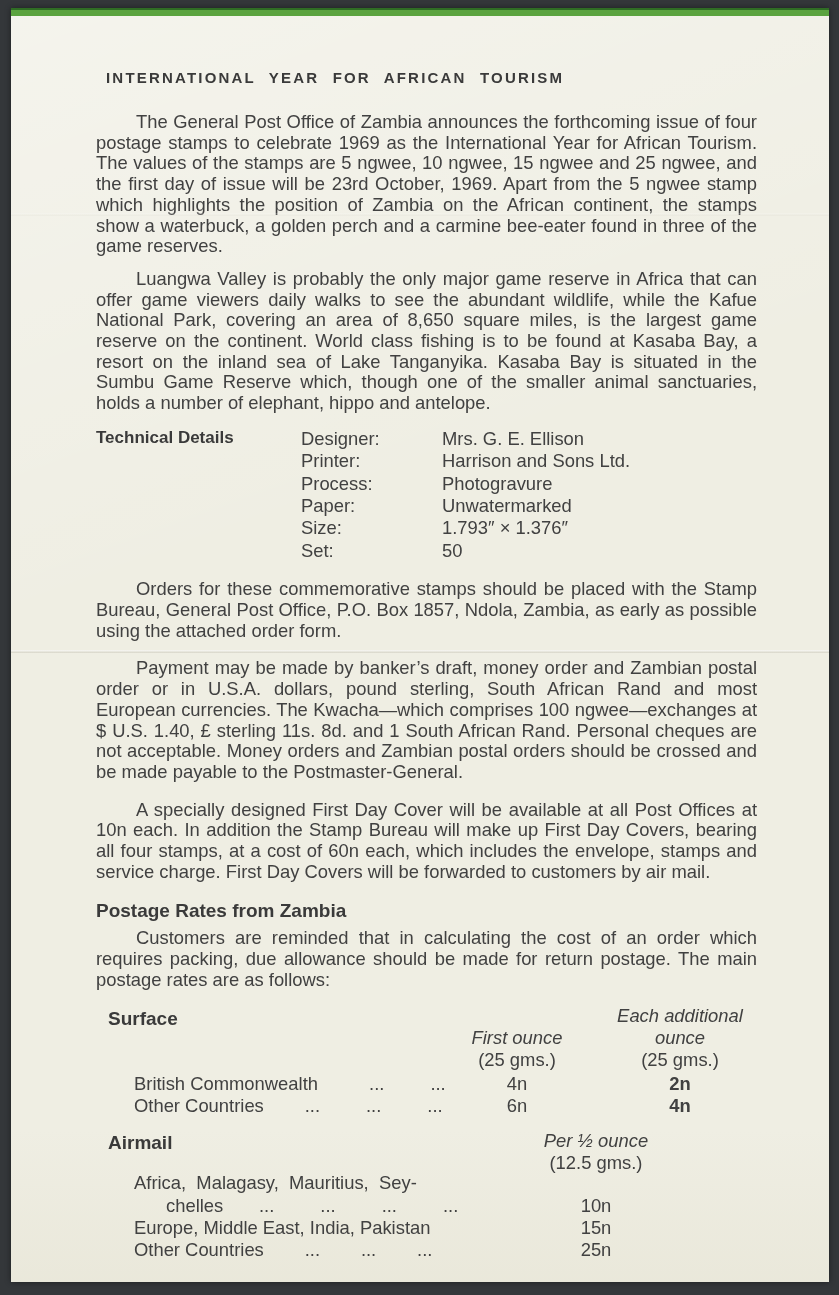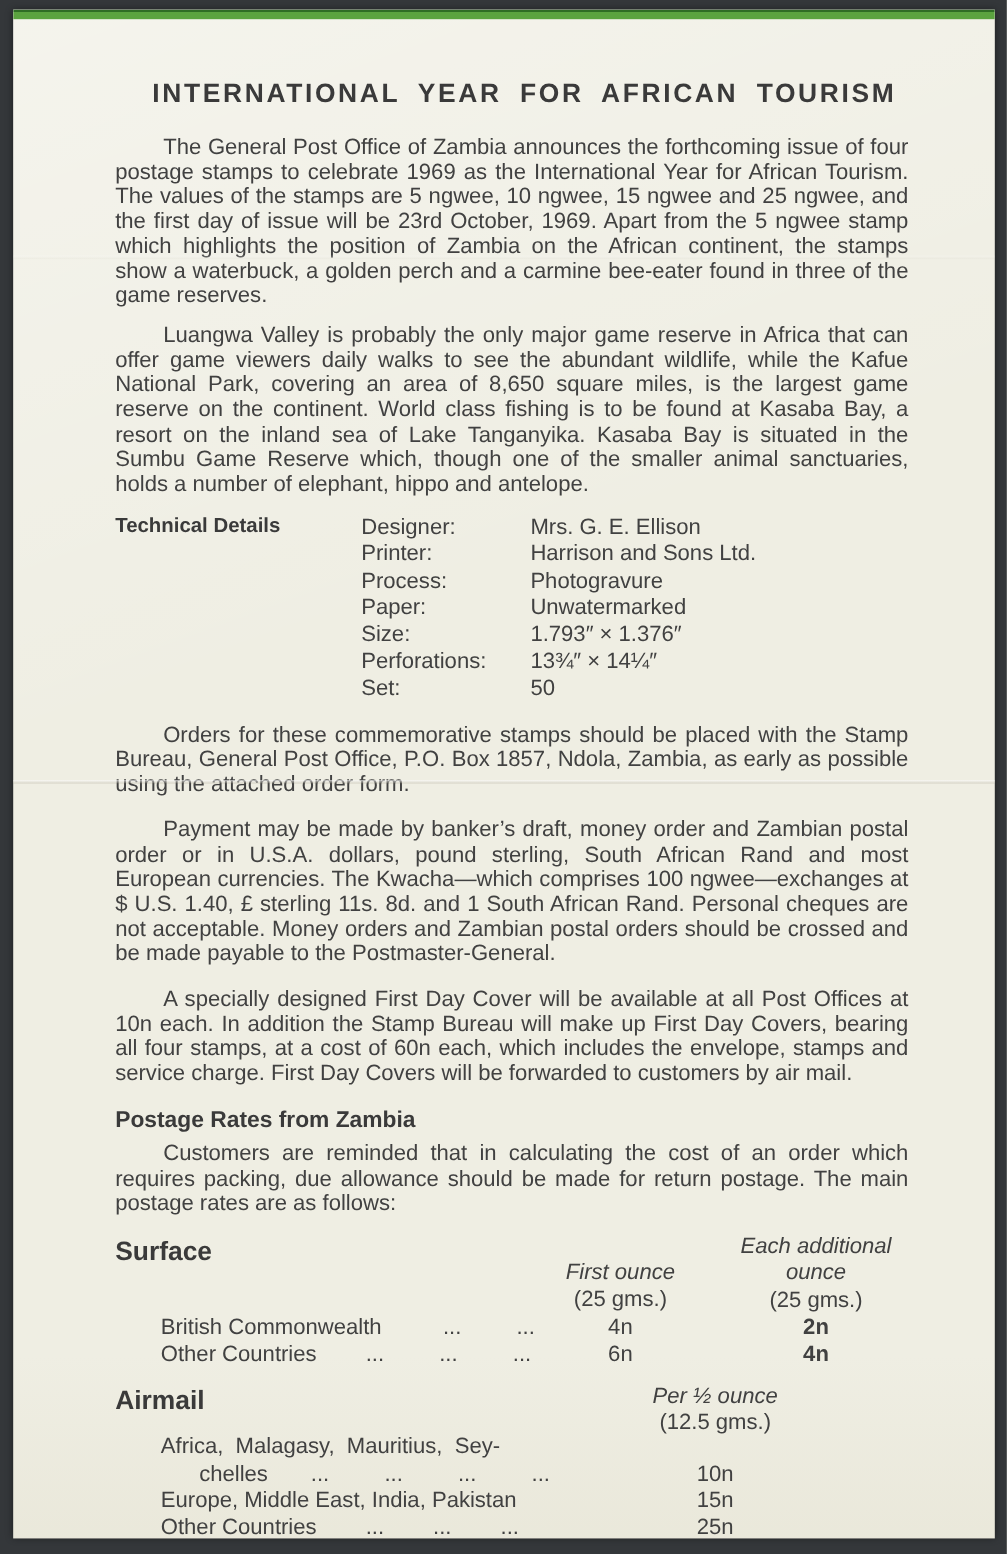--- a/index.html
+++ b/index.html
@@ -18,41 +18,41 @@
     overflow:hidden;
     box-shadow:0 0 6px rgba(0,0,0,.45);
   }
   .green-strip{height:8px;width:100%;
     background:linear-gradient(180deg,#2f6d24 0 2px,#5ba33f 2px 100%);}
   .crease{position:absolute;left:0;right:0;height:3px;pointer-events:none;}
   .crease.c1{top:205px;background:linear-gradient(180deg,rgba(255,255,255,.45),rgba(140,134,110,.12));opacity:.5;}
   .crease.c2{top:642px;background:linear-gradient(180deg,rgba(255,255,255,.8),rgba(130,124,100,.28));opacity:.8;}
   .content{padding:0 72px 0 85px;color:#414141;}
   h1{
-    margin:50px 10px 0;font-size:22px;font-weight:bold;color:#3a3a3a;
-    letter-spacing:2.2px;word-spacing:7px;text-align:right;line-height:24px;
+    margin:50px 10px 0;font-size:15px;font-weight:bold;color:#3a3a3a;
+    letter-spacing:2.2px;word-spacing:7px;text-align:left;line-height:24px;
   }
   p.para{
     margin:12px 0 0;font-size:18.4px;line-height:20.7px;
     text-align:justify;text-indent:40px;
   }
   p.para.first{margin-top:22px;}
   p.para.sp{margin-top:17px;}
   
   .tech{display:flex;margin-top:14px;font-size:18.4px;}
   .tech-heading{width:205px;font-weight:bold;font-size:17px;color:#3a3a3a;}
   .tech-rows{flex:1;}
   .tech-row{display:flex;line-height:22.4px;}
   .tech-label{width:141px;}
   .tech-value{flex:1;}
   h2.sect{margin:18px 0 0;font-size:19px;font-weight:bold;color:#3a3a3a;line-height:22px;}
   p.para.rates{margin-top:6px;}
   
   .surface{position:relative;margin-top:14px;height:112px;font-size:18.4px;}
-  .tbl-title{position:absolute;left:0;top:3px;font-weight:bold;font-size:22px;color:#3a3a3a;}
+  .tbl-title{position:absolute;left:12px;top:3px;font-weight:bold;font-size:19px;color:#3a3a3a;}
   .s-col1{position:absolute;left:351px;top:22px;width:140px;text-align:center;line-height:22.4px;}
   .s-col2{position:absolute;left:498px;top:0;width:172px;text-align:center;line-height:22.4px;}
   .it{font-style:italic;}
   .s-rows{position:absolute;left:0;right:0;top:68px;}
   .rate-row{position:relative;height:22px;}
   .rate-label{position:absolute;left:38px;white-space:pre;}
   .v1{position:absolute;left:361px;width:120px;text-align:center;}
   .v2{position:absolute;left:513px;width:142px;text-align:center;font-weight:bold;}
   .airmail{position:relative;margin-top:13px;height:132px;font-size:18.4px;}
   .a-col{position:absolute;left:425px;top:0;width:150px;text-align:center;line-height:22.4px;}
@@ -95,24 +95,20 @@
           <span class="tech-label">Process:</span>
           <span class="tech-value">Photogravure</span>
         </div>
         <div class="tech-row">
           <span class="tech-label">Paper:</span>
           <span class="tech-value">Unwatermarked</span>
         </div>
         <div class="tech-row">
           <span class="tech-label">Size:</span>
           <span class="tech-value">1.793″ × 1.376″</span>
-        </div>
-        <div class="tech-row">
-          <span class="tech-label">Perforations:</span>
-          <span class="tech-value">13¾″ × 14¼″</span>
         </div>
         <div class="tech-row">
           <span class="tech-label">Set:</span>
           <span class="tech-value">50</span>
         </div>
       </div>
     </div>
 
     <p class="para sp">Orders for these commemorative stamps should be placed with the Stamp Bureau, General Post Office, P.O. Box 1857, Ndola, Zambia, as early as possible using the attached order form.</p>
 

